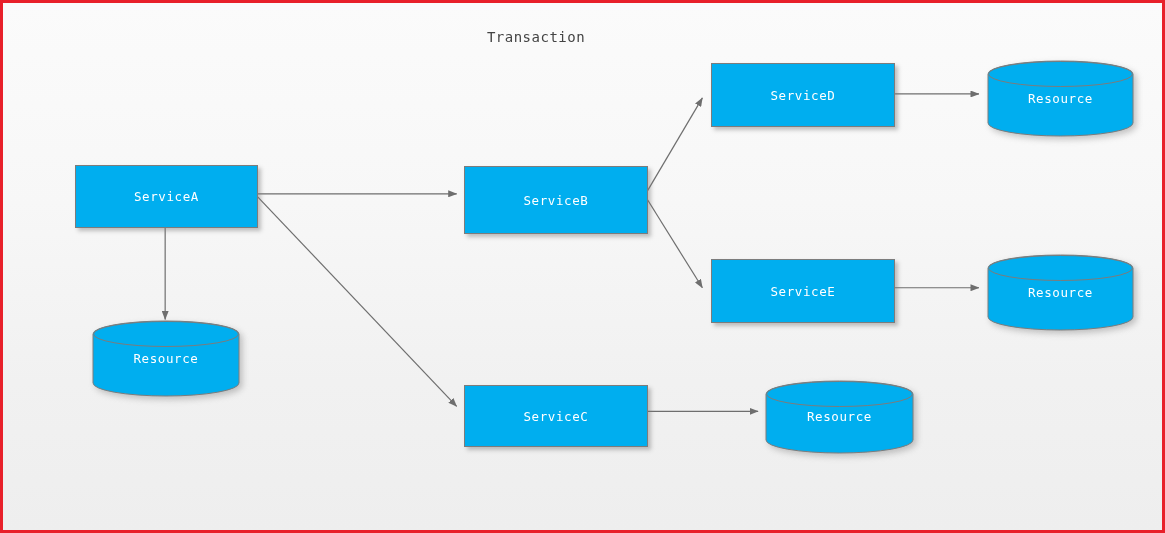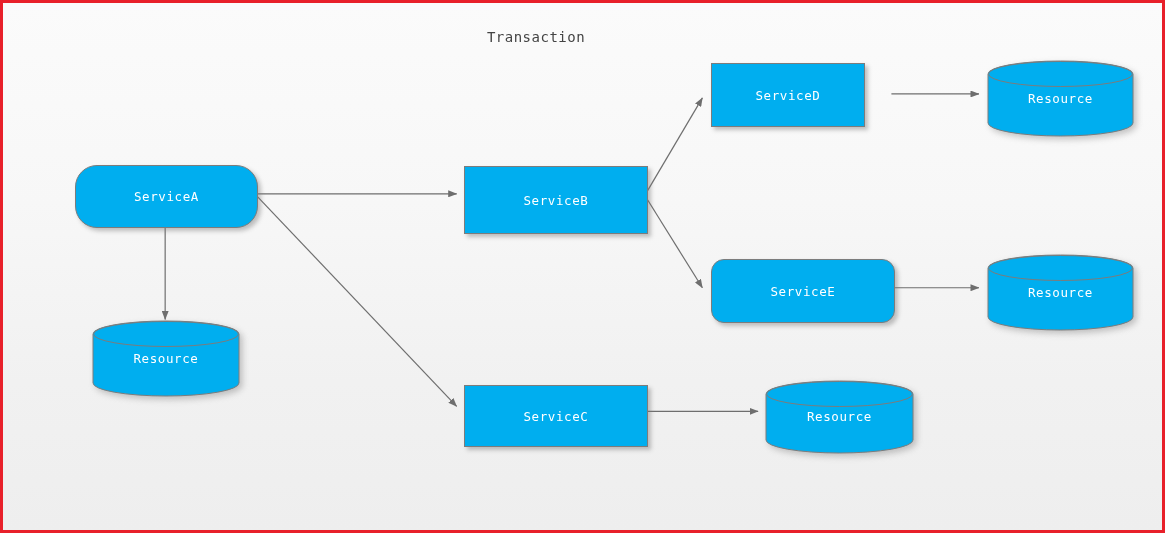--- a/index.html
+++ b/index.html
@@ -90,21 +90,21 @@
         <line x1="256" y1="196" x2="456" y2="408" stroke="#6e6e6e" stroke-width="1.2" marker-end="url(#arrowhead)"></line>
         <line x1="646" y1="193" x2="703" y2="96" stroke="#6e6e6e" stroke-width="1.2" marker-end="url(#arrowhead)"></line>
         <line x1="646" y1="196" x2="703" y2="288" stroke="#6e6e6e" stroke-width="1.2" marker-end="url(#arrowhead)"></line>
         <line x1="646" y1="413" x2="759" y2="413" stroke="#6e6e6e" stroke-width="1.2" marker-end="url(#arrowhead)"></line>
         <line x1="893" y1="92" x2="981" y2="92" stroke="#6e6e6e" stroke-width="1.2" marker-end="url(#arrowhead)"></line>
         <line x1="893" y1="288" x2="981" y2="288" stroke="#6e6e6e" stroke-width="1.2" marker-end="url(#arrowhead)"></line>
       </g>
   </svg>
 
   <div id="node-layer">
-      <div class="node node-service" style="left: 72px; top: 162px; width: 183px; height: 63px; border-radius: 22px;">
+      <div class="node node-service" style="left: 72px; top: 162px; width: 183px; height: 63px;">
         <span class="node-label">ServiceA</span>
       </div>
       <div class="node node-resource" style="left: 90px; top: 318px; width: 146px; height: 75px;">
         <svg viewBox="0 0 146 75">
           <path d="M0,13 A73,13 0 0 1 146,13 L146,62 A73,13 0 0 1 0,62 Z" fill="#00aeef" stroke="#7c7c7c" stroke-width="1"></path>
           <ellipse cx="73" cy="13" rx="72.5" ry="12.5" fill="#00aeef" stroke="#7c7c7c" stroke-width="1"></ellipse>
         </svg>
         <div class="node-label" style="top: 29.5px;">Resource</div>
       </div>
       <div class="node node-service" style="left: 461px; top: 163px; width: 184px; height: 68px;">
@@ -113,31 +113,31 @@
       <div class="node node-service" style="left: 461px; top: 382px; width: 184px; height: 62px;">
         <span class="node-label">ServiceC</span>
       </div>
       <div class="node node-resource" style="left: 763px; top: 378px; width: 147px; height: 72px;">
         <svg viewBox="0 0 147 72">
           <path d="M0,13 A73.5,13 0 0 1 147,13 L147,59 A73.5,13 0 0 1 0,59 Z" fill="#00aeef" stroke="#7c7c7c" stroke-width="1"></path>
           <ellipse cx="73.5" cy="13" rx="73" ry="12.5" fill="#00aeef" stroke="#7c7c7c" stroke-width="1"></ellipse>
         </svg>
         <div class="node-label" style="top: 28px;">Resource</div>
       </div>
-      <div class="node node-service" style="left: 708px; top: 60px; width: 154px; height: 64px; text-align: center;">
+      <div class="node node-service" style="left: 708px; top: 60px; width: 184px; height: 64px; text-align: center;">
         <span class="node-label">ServiceD</span>
       </div>
       <div class="node node-resource" style="left: 985px; top: 58px; width: 145px; height: 75px;">
         <svg viewBox="0 0 145 75">
           <path d="M0,13 A72.5,13 0 0 1 145,13 L145,62 A72.5,13 0 0 1 0,62 Z" fill="#00aeef" stroke="#7c7c7c" stroke-width="1"></path>
           <ellipse cx="72.5" cy="13" rx="72" ry="12.5" fill="#00aeef" stroke="#7c7c7c" stroke-width="1"></ellipse>
         </svg>
         <div class="node-label" style="top: 29.5px;">Resource</div>
       </div>
-      <div class="node node-service" style="left: 708px; top: 256px; width: 184px; height: 64px; border-radius: 13px;">
+      <div class="node node-service" style="left: 708px; top: 256px; width: 184px; height: 64px;">
         <span class="node-label">ServiceE</span>
       </div>
       <div class="node node-resource" style="left: 985px; top: 252px; width: 145px; height: 75px;">
         <svg viewBox="0 0 145 75">
           <path d="M0,13 A72.5,13 0 0 1 145,13 L145,62 A72.5,13 0 0 1 0,62 Z" fill="#00aeef" stroke="#7c7c7c" stroke-width="1"></path>
           <ellipse cx="72.5" cy="13" rx="72" ry="12.5" fill="#00aeef" stroke="#7c7c7c" stroke-width="1"></ellipse>
         </svg>
         <div class="node-label" style="top: 29.5px;">Resource</div>
       </div>
     </div>

